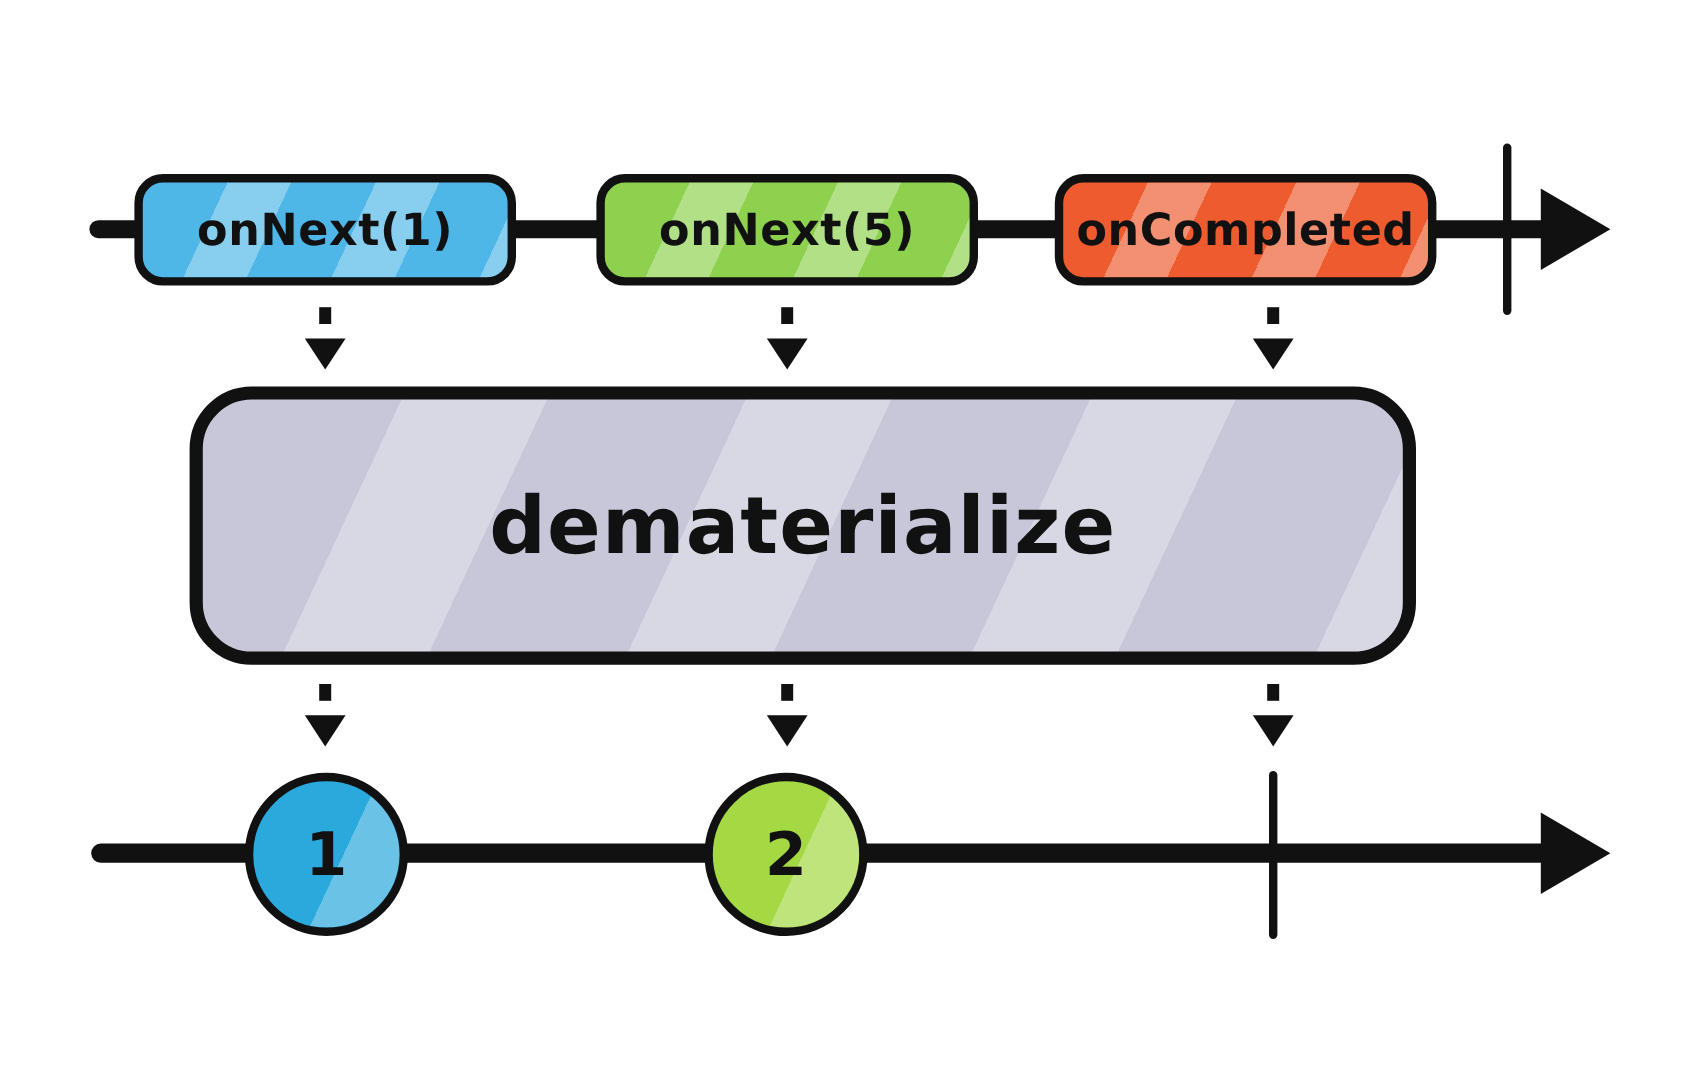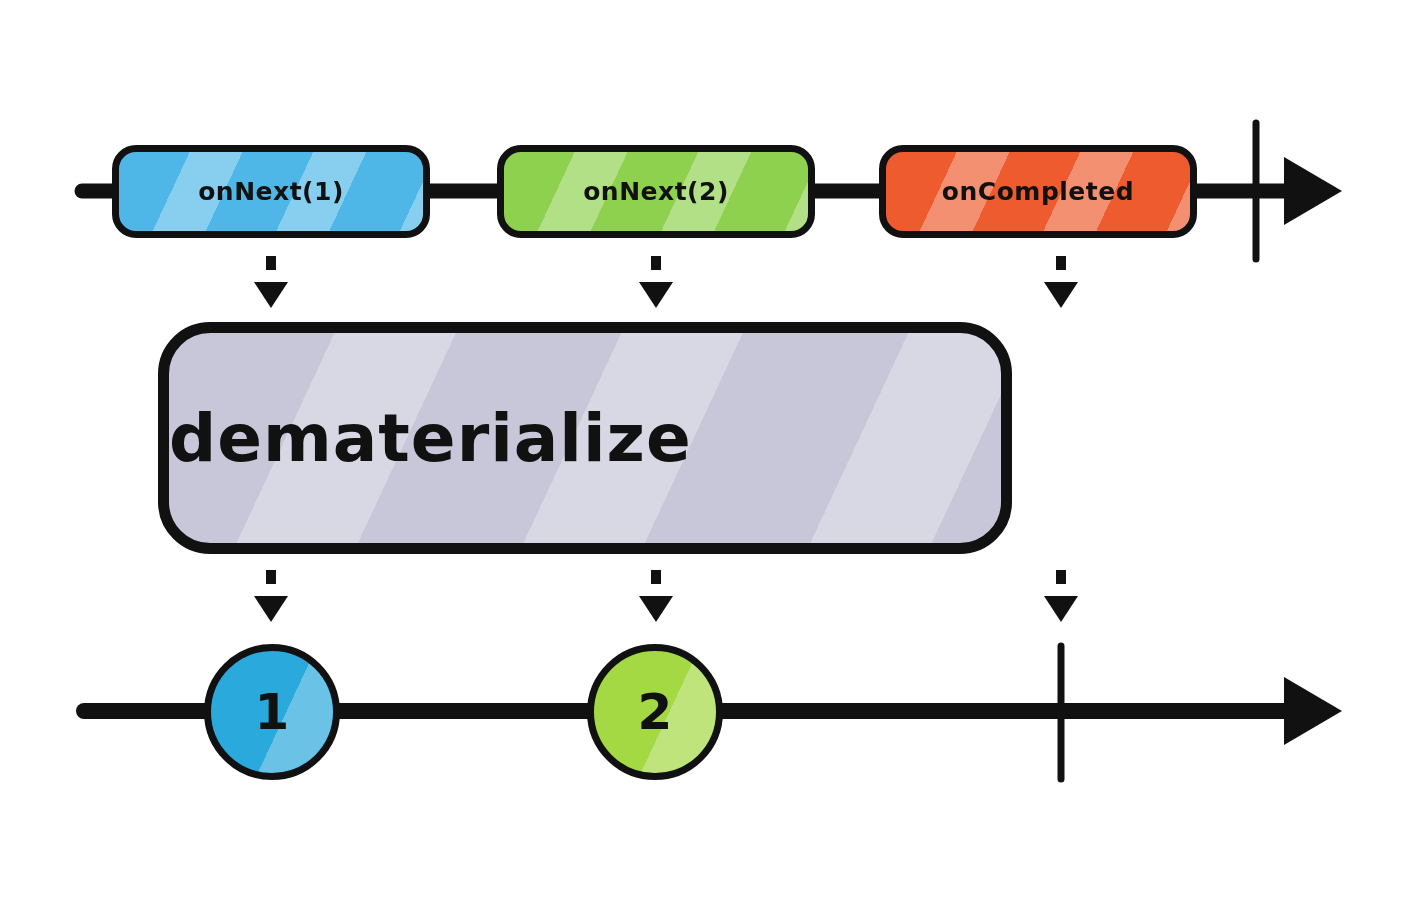--- a/index.html
+++ b/index.html
@@ -44,38 +44,39 @@
       rgba(255,255,255,0.32) 64px 112px
     );
   }
   #box-1 { left: 112px; }
   #box-2 { left: 497px; }
   #box-3 { left: 879px; }
 
   .box-label {
     position: relative;
     z-index: 1;
-    font-size: 25px;
+    font-size: 37px;
     font-weight: bold;
     color: #111;
     letter-spacing: 0.5px;
     white-space: nowrap;
   }
 
   
   .operator-box {
     position: absolute;
     left: 158px;
     top: 322px;
-    width: 854px;
+    width: 1022px;
     height: 232px;
     border: 11px solid #111;
     border-radius: 52px;
     display: flex;
     align-items: center;
+    justify-content: center;
     overflow: hidden;
   }
   .operator-box::after {
     content: "";
     position: absolute;
     inset: 0;
     background: repeating-linear-gradient(
       115deg,
       rgba(255,255,255,0) 0 150px,
       rgba(255,255,255,0.30) 150px 260px
@@ -168,21 +169,21 @@
       <line x1="84" y1="711" x2="1290" y2="711" stroke="#111" stroke-width="16" stroke-linecap="round"></line>
       <path d="M1284,677 L1342,711 L1284,745 Z" fill="#111"></path>
     </g>
   </svg>
 
   <div class="event-box" id="box-1" style="background-color: rgb(78, 183, 232);">
     <span class="box-label">onNext(1)</span>
   </div>
 
   <div class="event-box" id="box-2" style="background-color: rgb(142, 209, 78);">
-    <span class="box-label">onNext(2)</span>
+    <span class="box-label">onNext(5)</span>
   </div>
 
   <div class="event-box" id="box-3" style="background-color: rgb(238, 91, 46);">
     <span class="box-label">onCompleted</span>
   </div>
 
   <div class="operator-box" style="background-color: rgb(199, 199, 217);">
     <span class="operator-label">dematerialize</span>
   </div>
 

